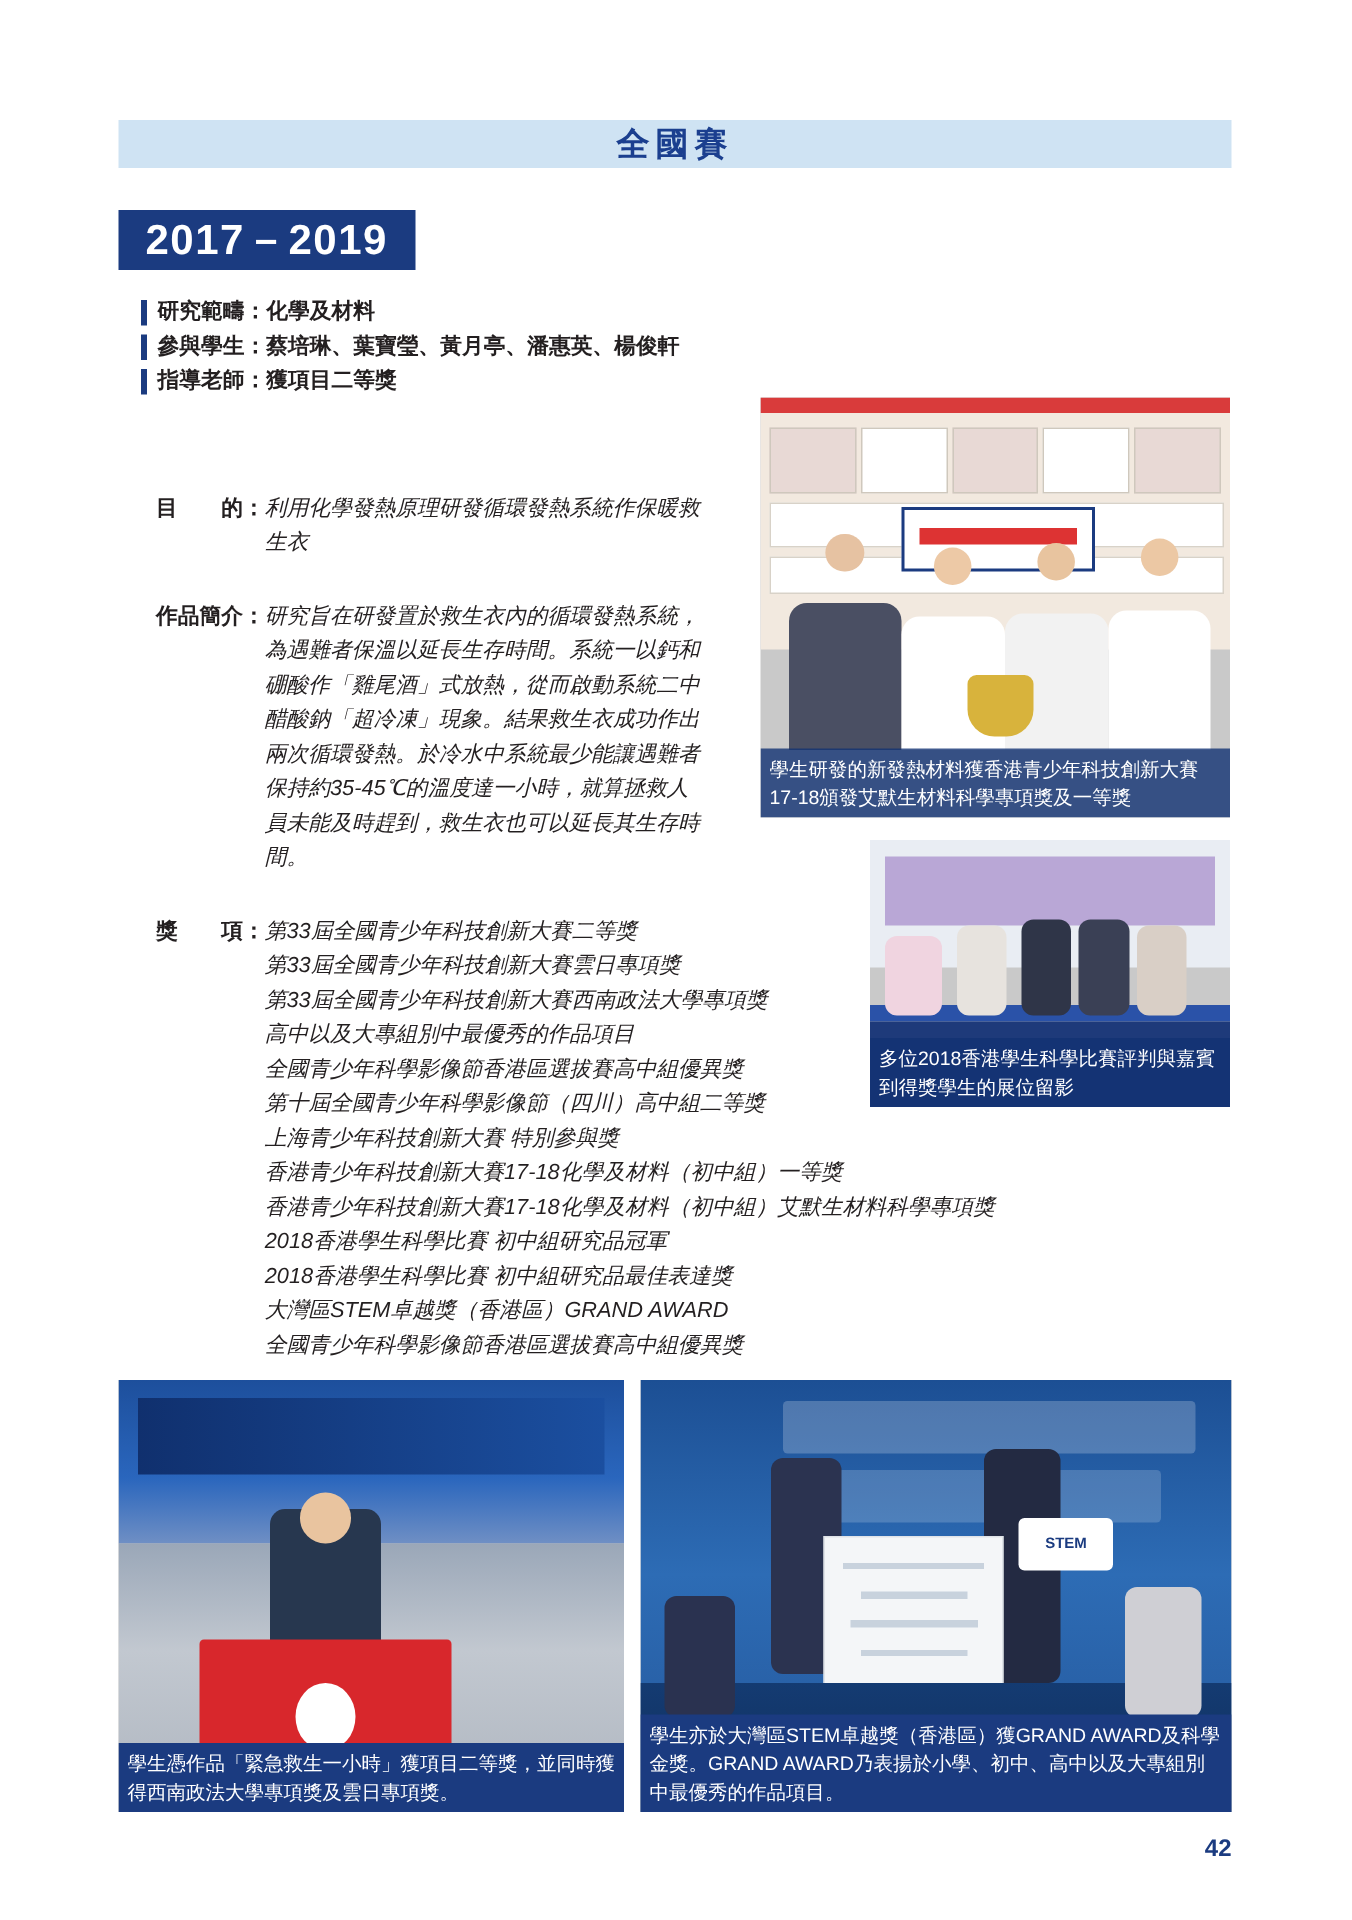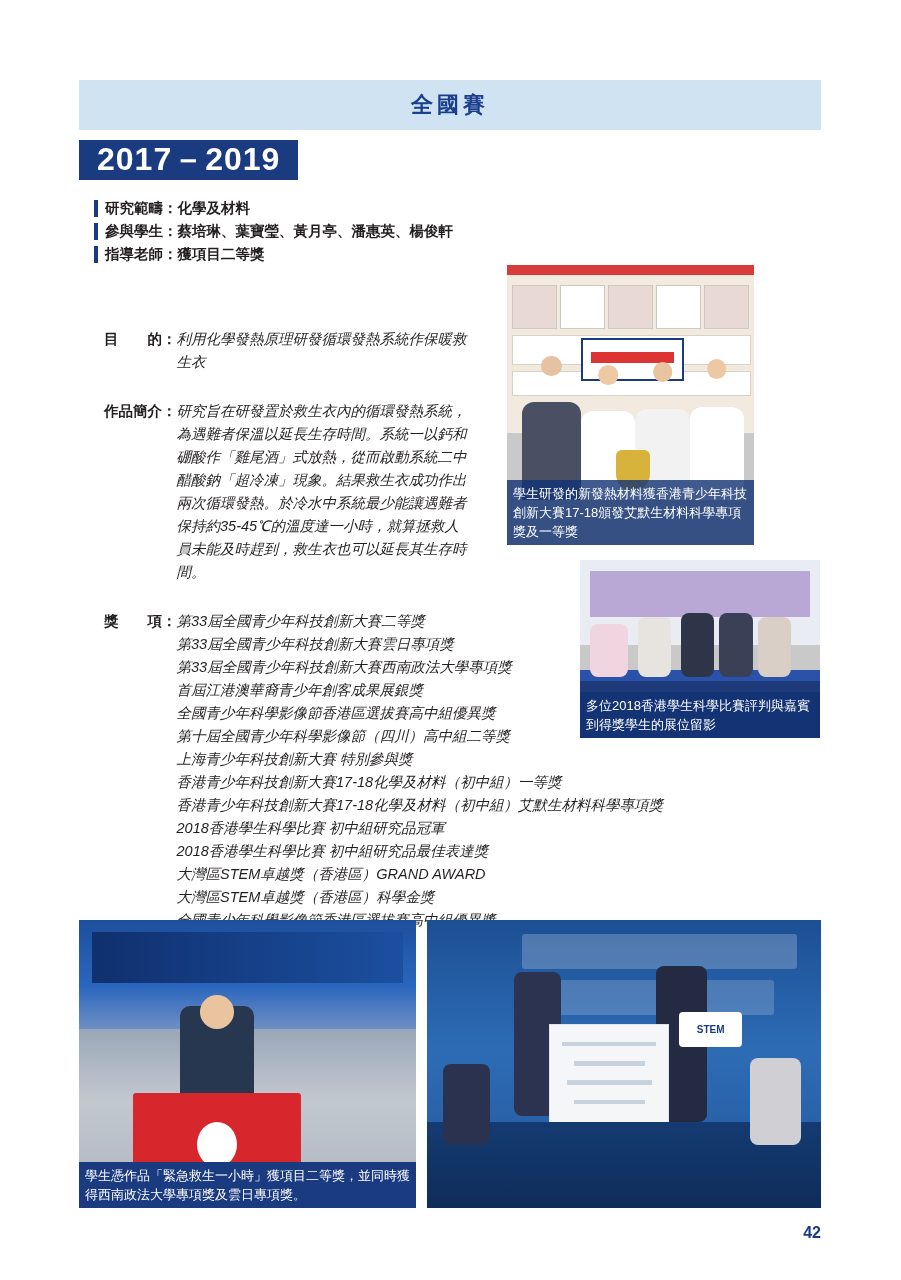--- a/index.html
+++ b/index.html
@@ -21,21 +21,21 @@
     width: 901px; height: 1280px;
     background: #ffffff;
   }
 
   
   .banner {
     position: absolute;
     left: 79px;
     top: 80px;
     width: 742px;
-    height: 50px;
+    height: 32px;
     background: #cfe3f3;
     display: flex;
     align-items: center;
     justify-content: center;
   }
   .banner-title {
     font-size: 22px;
     font-weight: bold;
     letter-spacing: 4px;
     color: #1b3f8f;
@@ -55,21 +55,21 @@
     position: absolute;
     left: 79px;
     top: 140px;
     height: 40px;
     display: flex;
     align-items: stretch;
   }
   .title-year {
     background: #1b3b80;
     color: #ffffff;
-    font-size: 32px;
+    font-size: 28px;
     font-weight: bold;
     letter-spacing: 1px;
     padding: 3px 18px 3px 18px;
     display: flex;
     align-items: center;
     font-family: "Liberation Sans", sans-serif;
   }
   .title-name-wrap {
     border: 3px solid #1b3b80;
     background: #ffffff;
@@ -161,21 +161,21 @@
     line-height: 19px;
     padding: 4px 6px;
     box-sizing: border-box;
   }
   .caption.below {
     position: absolute;
     background: #1b3b80;
   }
 
   
-  #photo1 { left: 507px; top: 265px; width: 247px; height: 280px; }
+  #photo1 { left: 507px; top: 265px; width: 313px; height: 280px; }
   
   #photo2 { left: 580px; top: 560px; width: 240px; height: 178px; }
   
   #photo3 { left: 79px; top: 920px; width: 337px; height: 288px; }
   
   #photo4 { left: 427px; top: 920px; width: 394px; height: 288px; }
 
   
   .p1-board {
     position:absolute; left:0; top:0; width:100%; height:60%;
@@ -287,30 +287,29 @@
     <div class="block-label">作品簡介：</div>
     <div class="block-body">研究旨在研發置於救生衣內的循環發熱系統，為遇難者保溫以延長生存時間。系統一以鈣和硼酸作「雞尾酒」式放熱，從而啟動系統二中醋酸鈉「超冷凍」現象。結果救生衣成功作出兩次循環發熱。於冷水中系統最少能讓遇難者保持約35-45℃的溫度達一小時，就算拯救人員未能及時趕到，救生衣也可以延長其生存時間。</div>
   </div>
 
   <div class="block" id="awards">
     <div class="block-label">獎　　項：</div>
     <div class="block-body">
       <div class="award-line">第33屆全國青少年科技創新大賽二等獎</div>
       <div class="award-line">第33屆全國青少年科技創新大賽雲日專項獎</div>
       <div class="award-line">第33屆全國青少年科技創新大賽西南政法大學專項獎</div>
-      <div class="award-line">首屆江港澳華裔青少年創客成果展銀獎</div>
+      <div class="award-line">高中以及大專組別中最優秀的作品項目</div>
       <div class="award-line">全國青少年科學影像節香港區選拔賽高中組優異獎</div>
       <div class="award-line">第十屆全國青少年科學影像節（四川）高中組二等獎</div>
       <div class="award-line">上海青少年科技創新大賽 特別參與獎</div>
       <div class="award-line">香港青少年科技創新大賽17-18化學及材料（初中組）一等獎</div>
       <div class="award-line">香港青少年科技創新大賽17-18化學及材料（初中組）艾默生材料科學專項獎</div>
       <div class="award-line">2018香港學生科學比賽 初中組研究品冠軍</div>
       <div class="award-line">2018香港學生科學比賽 初中組研究品最佳表達獎</div>
       <div class="award-line">大灣區STEM卓越獎（香港區）GRAND AWARD</div>
-      <div class="award-line">大灣區STEM卓越獎（香港區）科學金獎</div>
       <div class="award-line">全國青少年科學影像節香港區選拔賽高中組優異獎</div>
     </div>
   </div>
 
   <div class="photo" id="photo1">
     <div class="p1-board"></div>
     <div class="p1-panelrow">
       <div class="p1-panel red"></div>
         <div class="p1-panel"></div>
         <div class="p1-panel red"></div>
@@ -374,17 +373,18 @@
     <div class="p4-cert">
       <div class="p4-cert-line" style="top:14%;"></div>
       <div class="p4-cert-line" style="top:30%; left:20%; width:60%;"></div>
       <div class="p4-cert-line" style="top:46%; left:14%; width:72%;"></div>
       <div class="p4-cert-line" style="top:62%; left:20%; width:60%;"></div>
     </div>
     <div class="p4-stem">STEM</div>
     <div class="p4-chairrow"></div>
     <div style="position:absolute; left:4%; bottom:22%; width:12%; height:28%; background:#2a3250; border-radius:8px;"></div>
     <div style="position:absolute; left:82%; bottom:22%; width:13%; height:30%; background:#cfcfd4; border-radius:8px;"></div>
+    <div class="caption below">學生亦於大灣區STEM卓越獎（香港區）獲GRAND AWARD及科學金獎。GRAND AWARD乃表揚於小學、初中、高中以及大專組別中最優秀的作品項目。</div>
   </div>
 
   <div class="pageno">42</div>
 
 </div>
 
 </body></html>

